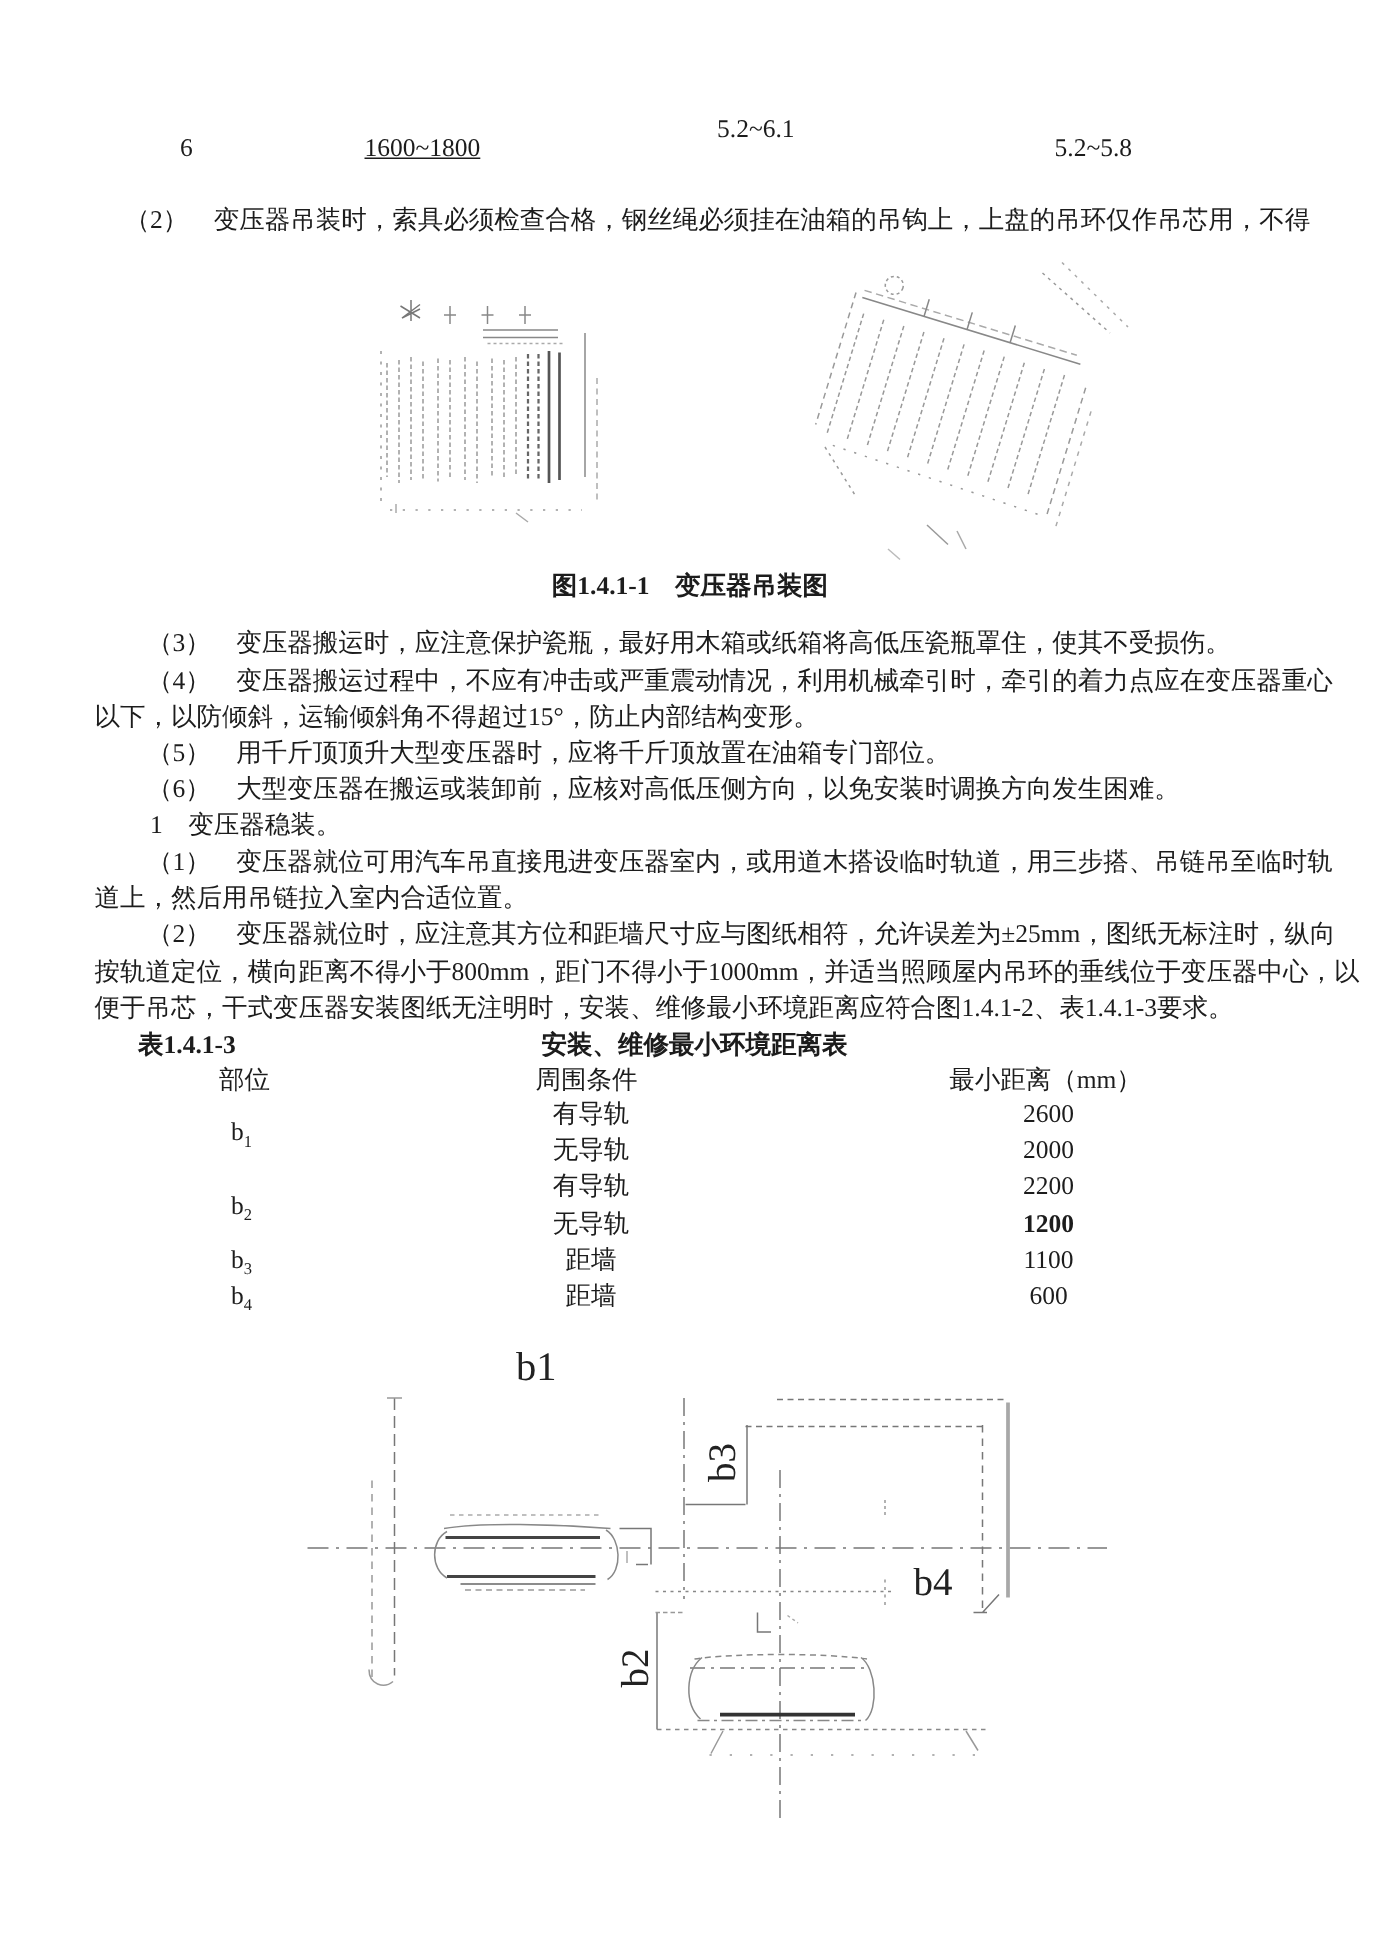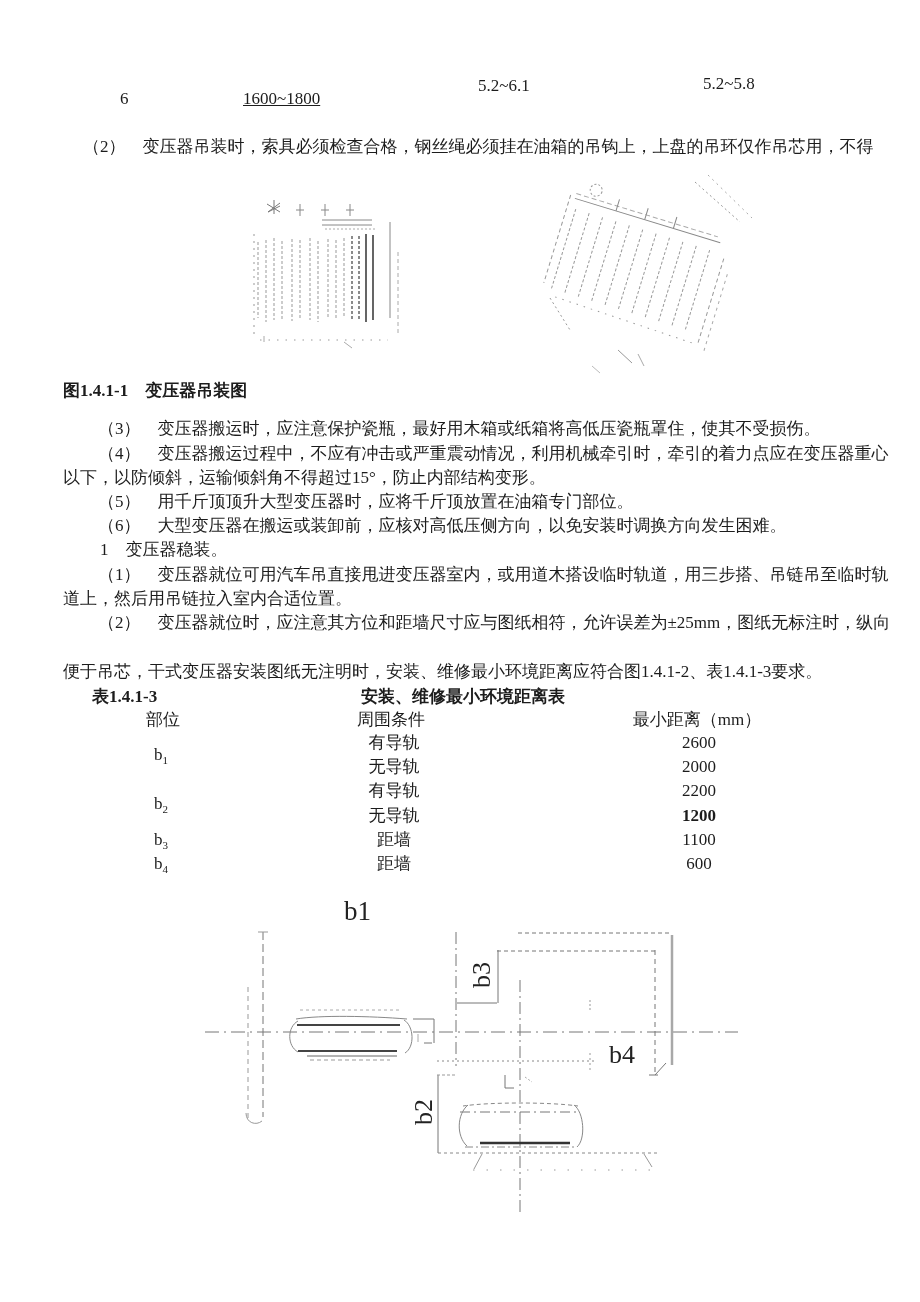--- a/index.html
+++ b/index.html
@@ -5,35 +5,35 @@
   html,body{margin:0;padding:0;background:#e8e8e8;}
   .page{
     position:relative;width:920px;height:1302px;background:#ffffff;
     font-family:"Liberation Serif","DejaVu Serif",serif;color:#1c1c1c;
     overflow:hidden;margin:0 auto;
   }
   .t{position:absolute;white-space:nowrap;font-size:17px;line-height:20px;}
   .b{font-weight:bold;}
   .cjk{font-family:"Liberation Serif","DejaVu Serif",serif;}
   .ctr{transform:translateX(-50%);}
-  .caption{left:63px;width:794px;text-align:left;}
+  .caption{left:63px;width:794px;text-align:center;}
   .rot{transform:rotate(-90deg);text-align:center;}
   .dimlabel{font-size:26px;font-family:"Liberation Serif","DejaVu Serif",serif;color:#222;}
   sub{font-size:11px;}
   svg{position:absolute;}
 </style>
 </head>
 <body>
 
 <div class="page">
 
   <div class="t" style="left:120px;top:89px;">6</div>
   <div class="t" style="left:243px;top:89px;text-decoration:underline;">1600~1800</div>
   <div class="t" style="left:478px;top:76px;">5.2~6.1</div>
-  <div class="t" style="left:703px;top:74px;">5.2~5.8</div>
+  <div class="t" style="left:703px;top:89px;">5.2~5.8</div>
 
   <div class="t cjk" style="left:83px;top:114px;margin-top:23px;">（2）　变压器吊装时，索具必须检查合格，钢丝绳必须挂在油箱的吊钩上，上盘的吊环仅作吊芯用，不得</div>
 
   <svg style="left:240px;top:170px;" width="520" height="205" viewBox="0 0 520 205">
 
     <g stroke="#999" fill="none" stroke-width="1">
       <path d="M34,30 l0,14 M27,34 l13,8 M40,33 l-12,9 M28,42 l12,-6" stroke="#777"></path>
       <path d="M60,34 v12 M56,40 h8" stroke="#888"></path>
       <path d="M85,34 v12 M81,40 h8" stroke="#888"></path>
       <path d="M110,34 v12 M106,40 h8" stroke="#888"></path>
@@ -100,20 +100,21 @@
 
   <div class="t cjk" style="left:98px;top:419px;">（3）　变压器搬运时，应注意保护瓷瓶，最好用木箱或纸箱将高低压瓷瓶罩住，使其不受损伤。</div>
   <div class="t cjk" style="left:98px;top:444px;">（4）　变压器搬运过程中，不应有冲击或严重震动情况，利用机械牵引时，牵引的着力点应在变压器重心</div>
   <div class="t cjk" style="left:63px;top:468px;">以下，以防倾斜，运输倾斜角不得超过15°，防止内部结构变形。</div>
   <div class="t cjk" style="left:98px;top:492px;">（5）　用千斤顶顶升大型变压器时，应将千斤顶放置在油箱专门部位。</div>
   <div class="t cjk" style="left:98px;top:516px;">（6）　大型变压器在搬运或装卸前，应核对高低压侧方向，以免安装时调换方向发生困难。</div>
   <div class="t cjk" style="left:100px;top:540px;">1　变压器稳装。</div>
   <div class="t cjk" style="left:98px;top:565px;">（1）　变压器就位可用汽车吊直接甩进变压器室内，或用道木搭设临时轨道，用三步搭、吊链吊至临时轨</div>
   <div class="t cjk" style="left:63px;top:589px;">道上，然后用吊链拉入室内合适位置。</div>
   <div class="t cjk" style="left:98px;top:613px;">（2）　变压器就位时，应注意其方位和距墙尺寸应与图纸相符，允许误差为±25mm，图纸无标注时，纵向</div>
+  <div class="t cjk" style="left:63px;top:638px;">按轨道定位，横向距离不得小于800mm，距门不得小于1000mm，并适当照顾屋内吊环的垂线位于变压器中心，以</div>
   <div class="t cjk" style="left:63px;top:662px;">便于吊芯，干式变压器安装图纸无注明时，安装、维修最小环境距离应符合图1.4.1-2、表1.4.1-3要求。</div>
 
   <div class="t b cjk" style="left:92px;top:687px;">表1.4.1-3</div>
   <div class="t b cjk ctr" style="left:463px;top:687px;">安装、维修最小环境距离表</div>
 
   <div class="t cjk ctr" style="left:163px;top:710px;">部位</div>
   <div class="t cjk ctr" style="left:391px;top:710px;">周围条件</div>
   <div class="t cjk ctr" style="left:697px;top:710px;">最小距离（mm）</div>
 
   <div class="t" style="left:154px;top:745px;"><span>b</span><sub>1</sub></div>

